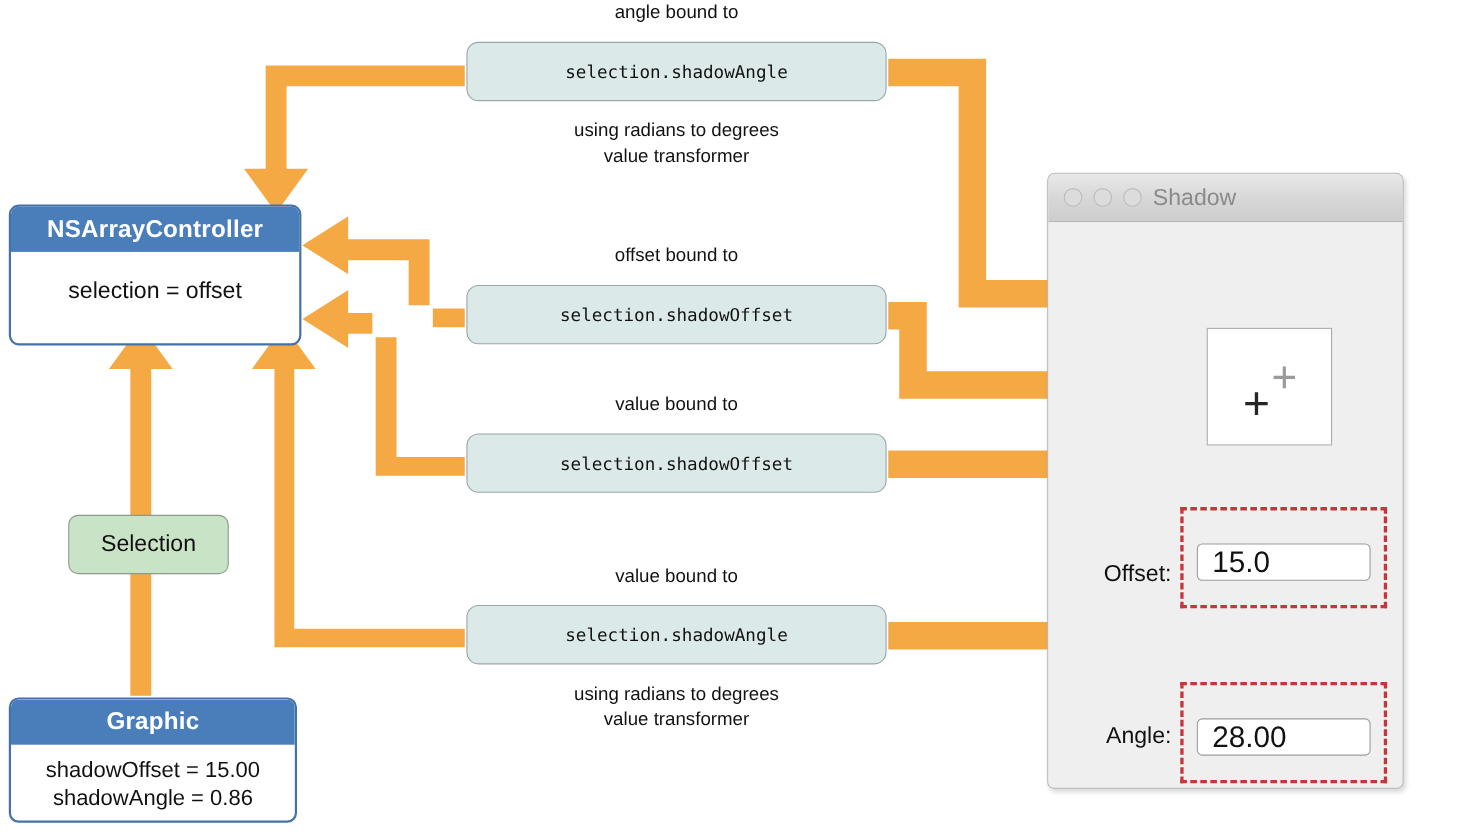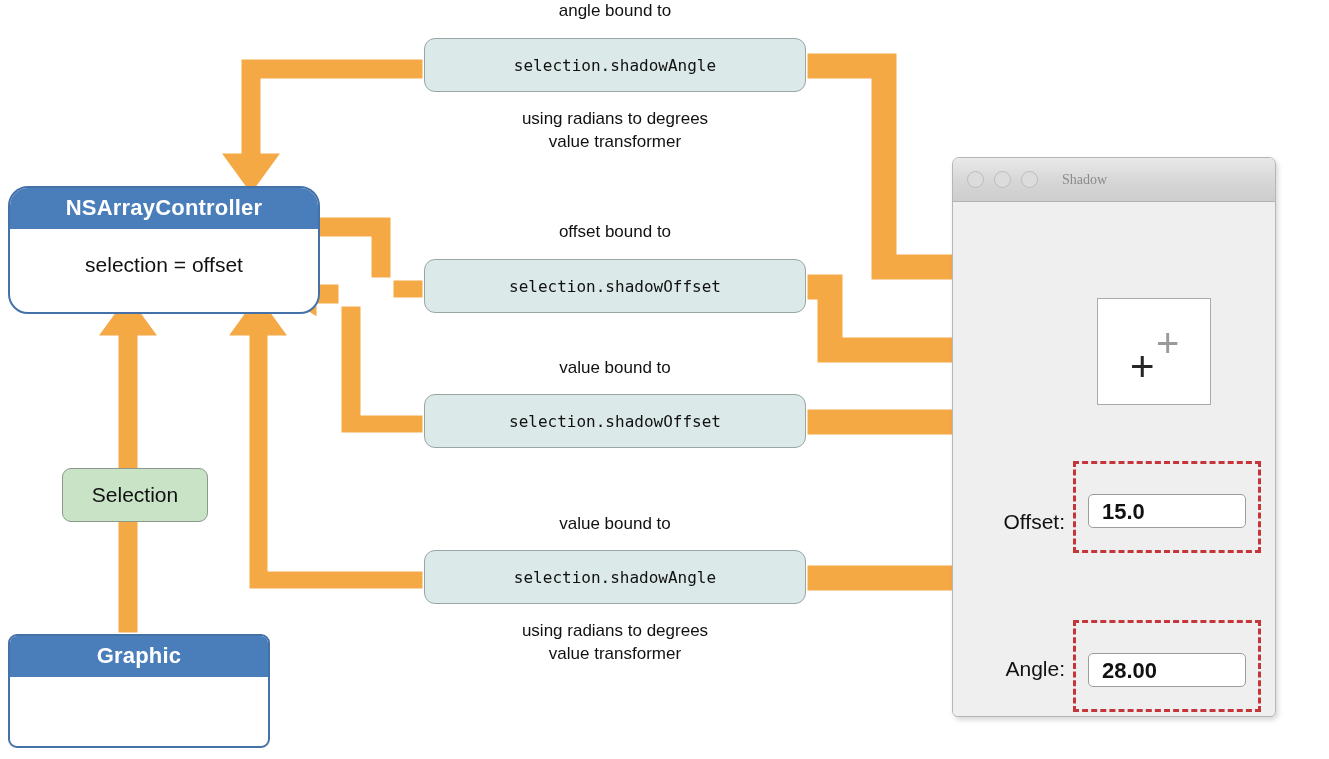--- a/index.html
+++ b/index.html
@@ -48,21 +48,21 @@
   }
   .model-box .mb-body {
     text-align: center;
     font-size: 21px;
     color: #111111;
     padding: 14px 6px 14px 6px;
     line-height: 1.32;
   }
   .model-box .mb-body div { white-space: nowrap; }
 
-  #box-controller { left: 8px; top: 186px; width: 312px; height: 128px; border-radius: 20px; }
+  #box-controller { left: 8px; top: 186px; width: 266px; height: 128px; }
   #box-controller .mb-body { padding-top: 22px; }
   #box-graphic { left: 8px; top: 634px; width: 262px; height: 114px; }
   #box-graphic .mb-body { padding-top: 10px; font-size: 20px; }
 
   
   #chip-selection {
     position: absolute;
     left: 62px; top: 468px;
     width: 146px; height: 54px;
     background: #C9E3C7;
@@ -136,24 +136,22 @@
   }
   .traffic-light {
     width: 17px; height: 17px;
     border-radius: 50%;
     background: #dcdcdc;
     border: 1px solid #bcbcbc;
     margin-right: 10px;
     box-sizing: border-box;
   }
   #window-title {
-    font-size: 14px;
+    font-size: 21px;
     color: #8b8b8b;
-    margin-left: 14px;
-    font-family: Liberation Serif, serif;
   }
   #window-body {
     position: relative;
     height: 515px;
     background: #EFEFEF;
   }
 
   
   #shadow-preview {
     position: absolute;
@@ -188,28 +186,27 @@
     white-space: nowrap;
   }
   #label-offset { left: 8px; top: 296px; width: 104px; margin-top: 12px; }
   #label-angle  { left: 8px; top: 455px; width: 104px; }
 
   .text-field {
     position: absolute;
     background: #ffffff;
     border: 1px solid #9c9c9c;
     border-radius: 5px;
-    font-size: 22px;
+    font-size: 27px;
     color: #111111;
     padding: 4px 0 19px 13px;
     box-sizing: border-box;
     width: 158px;
     height: 34px;
     line-height: 25px;
-    font-weight: bold;
   }
   #field-offset { left: 135px; top: 292px; }
   #field-angle  { left: 135px; top: 451px; }
 </style>
 </head>
 <body>
 
 <div id="stage">
 
   <svg class="arrows" viewBox="0 0 1329 759">
@@ -240,20 +237,24 @@
 
   <div class="model-box" id="box-controller">
     <div class="mb-header">NSArrayController</div>
     <div class="mb-body">
       <div>selection = offset</div>
     </div>
   </div>
 
   <div class="model-box" id="box-graphic">
     <div class="mb-header">Graphic</div>
+    <div class="mb-body">
+      <div>shadowOffset = 15.00</div>
+      <div>shadowAngle = 0.86</div>
+    </div>
   </div>
 
   <div id="chip-selection">
     <span>Selection</span>
   </div>
 
   <div class="bind-caption" id="cap-top-0">angle bound to</div>
   <div class="bind-box" id="bind-0">selection.shadowAngle</div>
   <div class="bind-caption" id="cap-bot-0">using radians to degrees
 value transformer</div>

